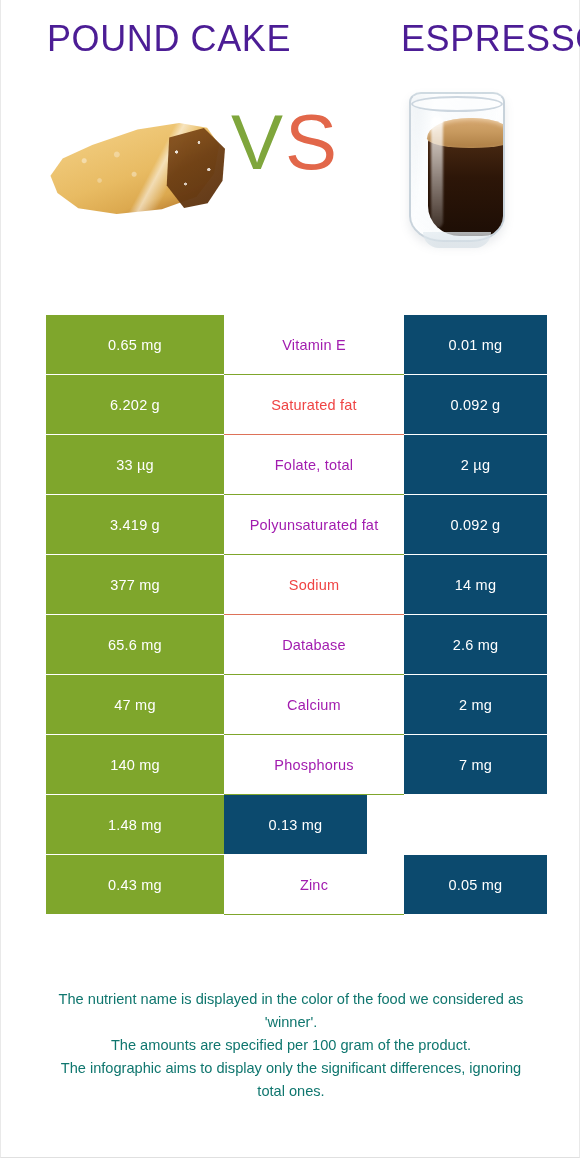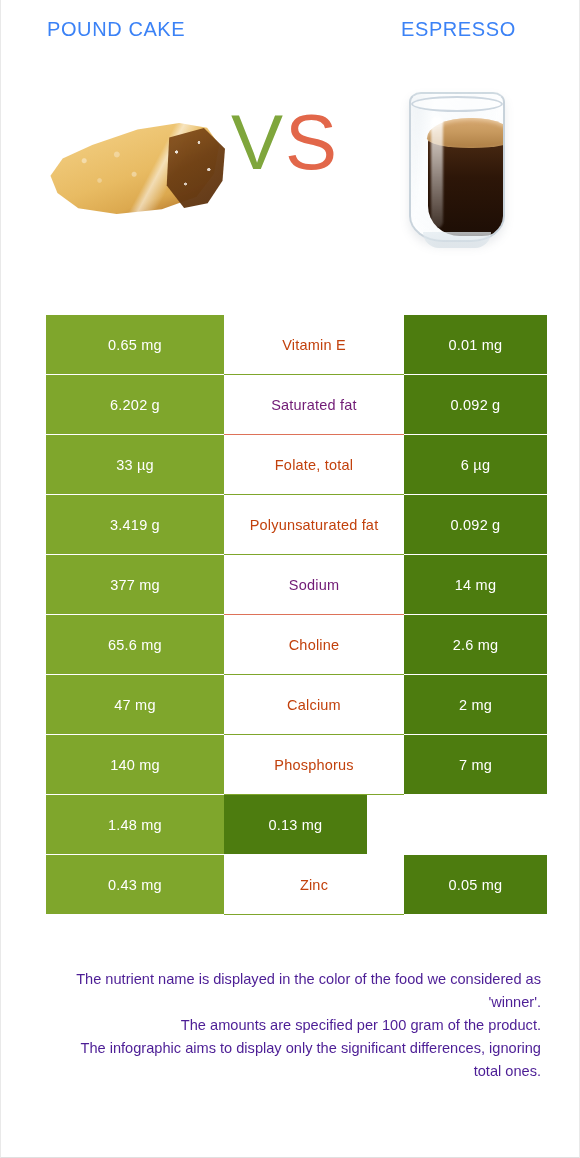--- a/index.html
+++ b/index.html
@@ -17,22 +17,22 @@
     border-right:1px solid #e9e9e9;
     border-bottom:1px solid #e0e0e0;
   }
 
   
   .header {
     position:absolute; top:0; left:0; width:580px; height:64px;
   }
   .food-title {
     position:absolute; top:18px;
-    font-size:20px; font-weight:300; letter-spacing:0.6px;
-    color:#3b82f6; text-transform:uppercase; white-space:nowrap;
+    font-size:36px; font-weight:300; letter-spacing:0.6px;
+    color:#4c1d95; text-transform:uppercase; white-space:nowrap;
     font-family:"Liberation Sans", sans-serif;
   }
   .food-title.left  { left:46px; }
   .food-title.right { left:400px; }
 
   
   .hero { position:absolute; top:72px; left:0; width:580px; height:228px; }
 
   .cake-wrap { position:absolute; left:38px; top:30px; width:190px; height:130px; }
   .cake-slice {
@@ -124,30 +124,30 @@
     font-size:14.5px; letter-spacing:.2px;
   }
   .cell.left {
     width:178px; background:#7FA62C; color:#ffffff;
     border-bottom:1px solid #ffffff;
   }
   .cell.mid {
     width:180px; background:#ffffff; font-size:14.5px;
   }
   .cell.right {
-    width:143px; background:#4d7c0f; color:#ffffff;
+    width:143px; background:#0c4a6e; color:#ffffff;
     border-bottom:1px solid #ffffff;
   }
-  .cell.mid.win-left  { color:#c2410c; border-bottom:1px solid #7FA62C; }
-  .cell.mid.win-right { color:#701a75; border-bottom:1px solid #DD7259; }
+  .cell.mid.win-left  { color:#a21caf; border-bottom:1px solid #7FA62C; }
+  .cell.mid.win-right { color:#ef4444; border-bottom:1px solid #DD7259; }
 
   
   .footer {
-    position:absolute; left:40px; top:968px; width:500px;
-    text-align:right; color:#4c1d95;
+    position:absolute; left:40px; top:988px; width:500px;
+    text-align:center; color:#0f766e;
     font-size:14.6px; line-height:23px;
   }
 </style>
 </head>
 <body>
 
 <div id="page">
 
   <div class="header">
     <div class="food-title left">POUND CAKE</div>
@@ -186,35 +186,35 @@
         <div class="cell right">0.01 mg</div>
       </div>
       <div class="row">
         <div class="cell left">6.202 g</div>
         <div class="cell mid win-right">Saturated fat</div>
         <div class="cell right">0.092 g</div>
       </div>
       <div class="row">
         <div class="cell left">33 µg</div>
         <div class="cell mid win-left">Folate, total</div>
-        <div class="cell right">6 µg</div>
+        <div class="cell right">2 µg</div>
       </div>
       <div class="row">
         <div class="cell left">3.419 g</div>
         <div class="cell mid win-left">Polyunsaturated fat</div>
         <div class="cell right">0.092 g</div>
       </div>
       <div class="row">
         <div class="cell left">377 mg</div>
         <div class="cell mid win-right">Sodium</div>
         <div class="cell right">14 mg</div>
       </div>
       <div class="row">
         <div class="cell left">65.6 mg</div>
-        <div class="cell mid win-left">Choline</div>
+        <div class="cell mid win-left">Database</div>
         <div class="cell right">2.6 mg</div>
       </div>
       <div class="row">
         <div class="cell left">47 mg</div>
         <div class="cell mid win-left">Calcium</div>
         <div class="cell right">2 mg</div>
       </div>
       <div class="row">
         <div class="cell left">140 mg</div>
         <div class="cell mid win-left">Phosphorus</div>

